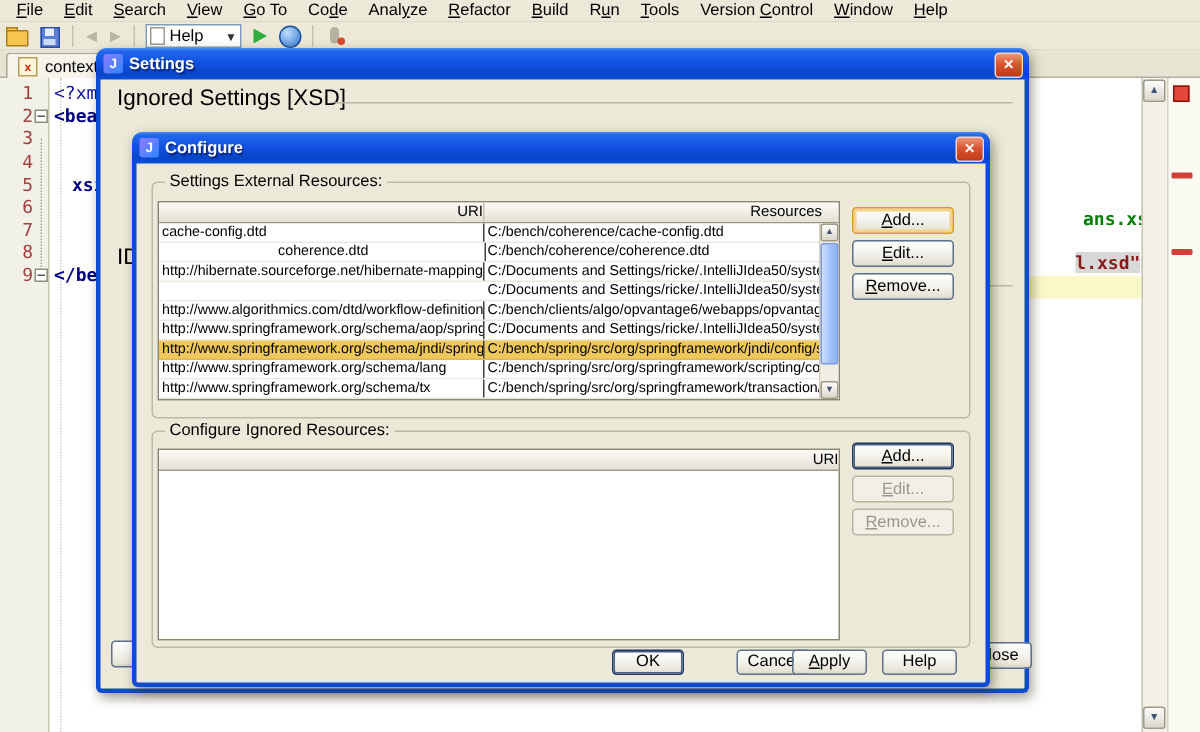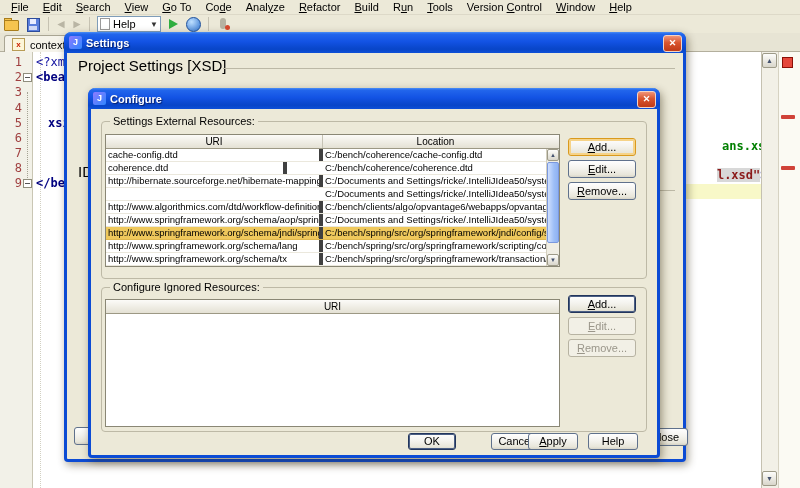--- a/index.html
+++ b/index.html
@@ -73,27 +73,27 @@
   .xpbtn{position:absolute;font-size:11px;color:#000;text-align:center;border:1px solid #5f718c;border-radius:3px;
          background:linear-gradient(180deg,#fefefe,#f4f3ee 45%,#e8e6da 85%,#d8d5c8);box-sizing:border-box;}
   .xpbtn.def{border-color:#22355c;box-shadow:inset 0 0 0 1px #4a5e84;}
   .xpbtn.foc{border-color:#d99a1e;box-shadow:inset 0 0 0 2px #f6d388;}
   .xpbtn.dis{color:#9a968a;border-color:#b7b3a2;background:#f2f0e6;box-shadow:none;}
   .groupbox{position:absolute;border:1px solid #bdb9a6;border-radius:4px;box-sizing:border-box;}
   .grouplabel{position:absolute;top:-7px;left:8px;background:#ece9d8;padding:0 3px;font-size:11px;color:#000;}
   .rtable{position:absolute;background:#fff;border:1px solid #8a8775;box-sizing:border-box;overflow:hidden;}
   .thead{position:absolute;left:0;top:0;right:0;height:14px;background:linear-gradient(180deg,#fcfbf8,#e4e1d4);
          border-bottom:1px solid #9c9884;box-sizing:border-box;}
-  .thcell{position:absolute;top:0;height:13px;font-size:10px;text-align:center;line-height:13px;color:#000;
+  .thcell{position:absolute;top:0;height:13px;font-size:10px;text-align:right;line-height:13px;color:#000;
           border-right:1px solid #c6c3b5;box-sizing:border-box;}
   .trow{position:absolute;left:0;height:13px;width:442px;background:#fff;border-bottom:1px solid #ebe8dd;box-sizing:border-box;}
   .trow.sel{background:#efc85c;border-bottom-color:#e0b84e;}
   .tcell{position:absolute;top:0;height:12px;font-size:9.5px;line-height:12px;white-space:nowrap;overflow:hidden;color:#000;
          padding-left:2px;box-sizing:border-box;}
-  .tcell.c0{border-right:4px solid #404040;}
+  .tcell.c0{border-right:1px solid #404040;}
   .tscroll{position:absolute;top:14px;right:0;bottom:0;width:13px;background:#f0eee4;border-left:1px solid #d4d0c0;box-sizing:border-box;}
   .tscroll .up,.tscroll .dn{position:absolute;left:0;width:12px;height:12px;background:linear-gradient(180deg,#fdfdfb,#d9d6cb);
          border:1px solid #9d9a88;border-radius:2px;font-size:6px;line-height:11px;text-align:center;color:#44526e;box-sizing:border-box;}
   .tscroll .up{top:0;} .tscroll .dn{bottom:0;}
   .tscroll .thumb{position:absolute;left:0;top:13px;width:12px;height:81px;border-radius:2px;
          background:linear-gradient(90deg,#cfdffe,#9dbef7 60%,#8fb2f2);border:1px solid #7a98df;box-sizing:border-box;}
   .sepline{position:absolute;height:1px;background:#bcb8a6;}
   .bigheading{position:absolute;font-size:15px;color:#000;white-space:nowrap;}
 </style>
 </head>
@@ -188,49 +188,49 @@
   <div class="abs errsq"></div>
   <div class="errmark" style="top:115px;"></div>
   <div class="errmark" style="top:166px;"></div>
 
   <div class="abs xpwin" style="left:64px;top:32px;width:622px;height:430px;z-index:10;">
     <div class="titlebar">
       <span class="wicon">J</span>
       <span class="wtitle">Settings</span>
       <span class="xclose">✕</span>
     </div>
-    <div class="bigheading" style="left:11px;top:25px;">Project Settings [XSD]</div>
+    <div class="bigheading" style="left:11px;top:25px;">Ignored Settings [XSD]</div>
     <div class="sepline" style="left:156px;top:36px;width:452px;"></div>
     <div class="bigheading" style="left:11px;top:131px;">IDE Settings</div>
     <div class="sepline" style="left:100px;top:158px;width:508px;"></div>
     <div class="xpbtn" style="left:7px;top:395px;width:40px;height:18px;"></div>
     <div class="xpbtn" style="left:575px;top:396px;width:46px;height:18px;line-height:16px;">Close</div>
   </div>
 
   <div class="abs xpwin" style="left:88px;top:88px;width:572px;height:370px;z-index:20;">
     <div class="titlebar">
       <span class="wicon">J</span>
       <span class="wtitle">Configure</span>
       <span class="xclose">✕</span>
     </div>
 
     <div class="groupbox" style="left:10px;top:33px;width:546px;height:158px;">
       <span class="grouplabel">Settings External Resources:</span>
       <div class="rtable" style="left:3px;top:12px;width:455px;height:133px;">
         <div class="thead">
           <div class="thcell" style="left:0;width:217px;">URI</div>
-          <div class="thcell" style="left:217px;width:225px;border-right:none;">Location</div>
+          <div class="thcell" style="left:217px;width:225px;border-right:none;">Resources</div>
         </div>
         <div id="extrows">
             <div class="trow" style="top: 14px;">
               <div class="tcell c0" style="left: 0px; width: 217px;">cache-config.dtd</div>
               <div class="tcell" style="left: 217px; width: 225px;">C:/bench/coherence/cache-config.dtd</div>
             </div>
             <div class="trow" style="top: 27px;">
-              <div class="tcell c0" style="left: 0px; width: 181px;">coherence.dtd</div>
+              <div class="tcell c0" style="left: 0px; width: 218px; text-align: center;">coherence.dtd</div>
               <div class="tcell" style="left: 217px; width: 225px;">C:/bench/coherence/coherence.dtd</div>
             </div>
             <div class="trow" style="top: 40px;">
               <div class="tcell c0" style="left: 0px; width: 217px;">http://hibernate.sourceforge.net/hibernate-mapping-3....</div>
               <div class="tcell" style="left: 217px; width: 225px;">C:/Documents and Settings/ricke/.IntelliJIdea50/system/...</div>
             </div>
             <div class="trow" style="top: 53px;">
               <div class="tcell" style="left: 217px; width: 225px;">C:/Documents and Settings/ricke/.IntelliJIdea50/system/...</div>
             </div>
             <div class="trow" style="top: 66px;">

